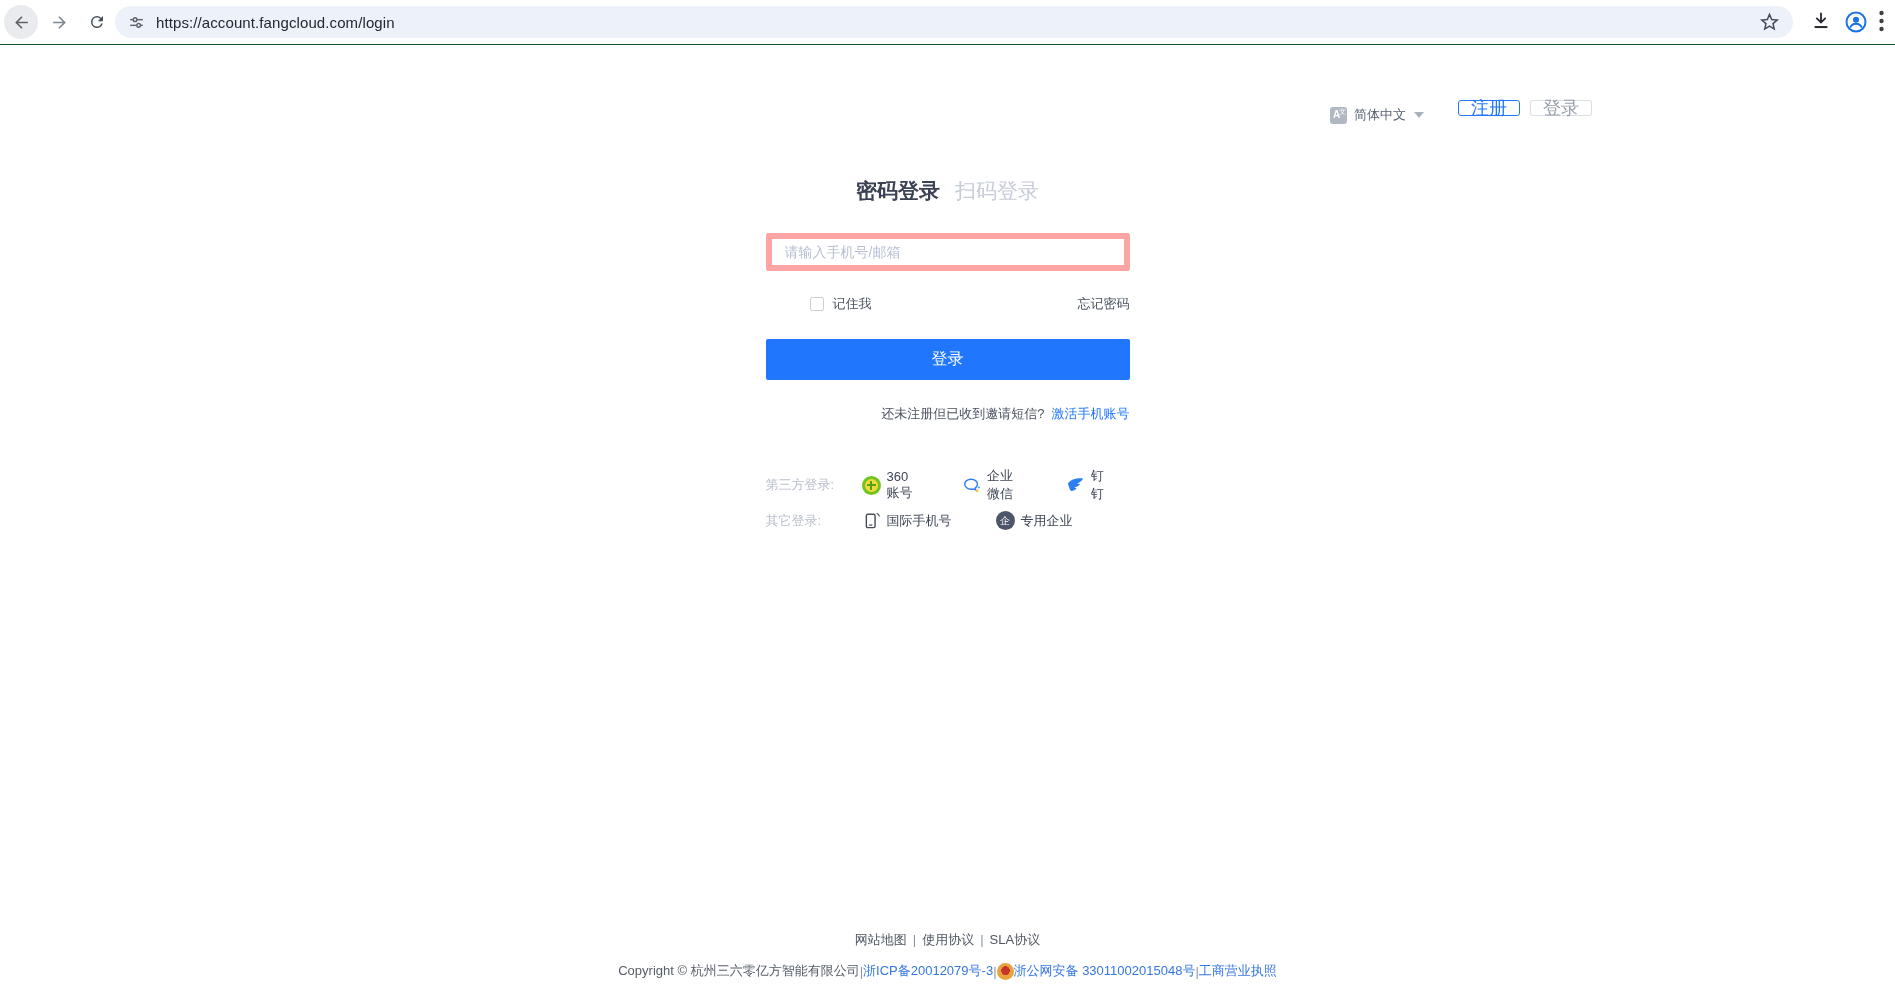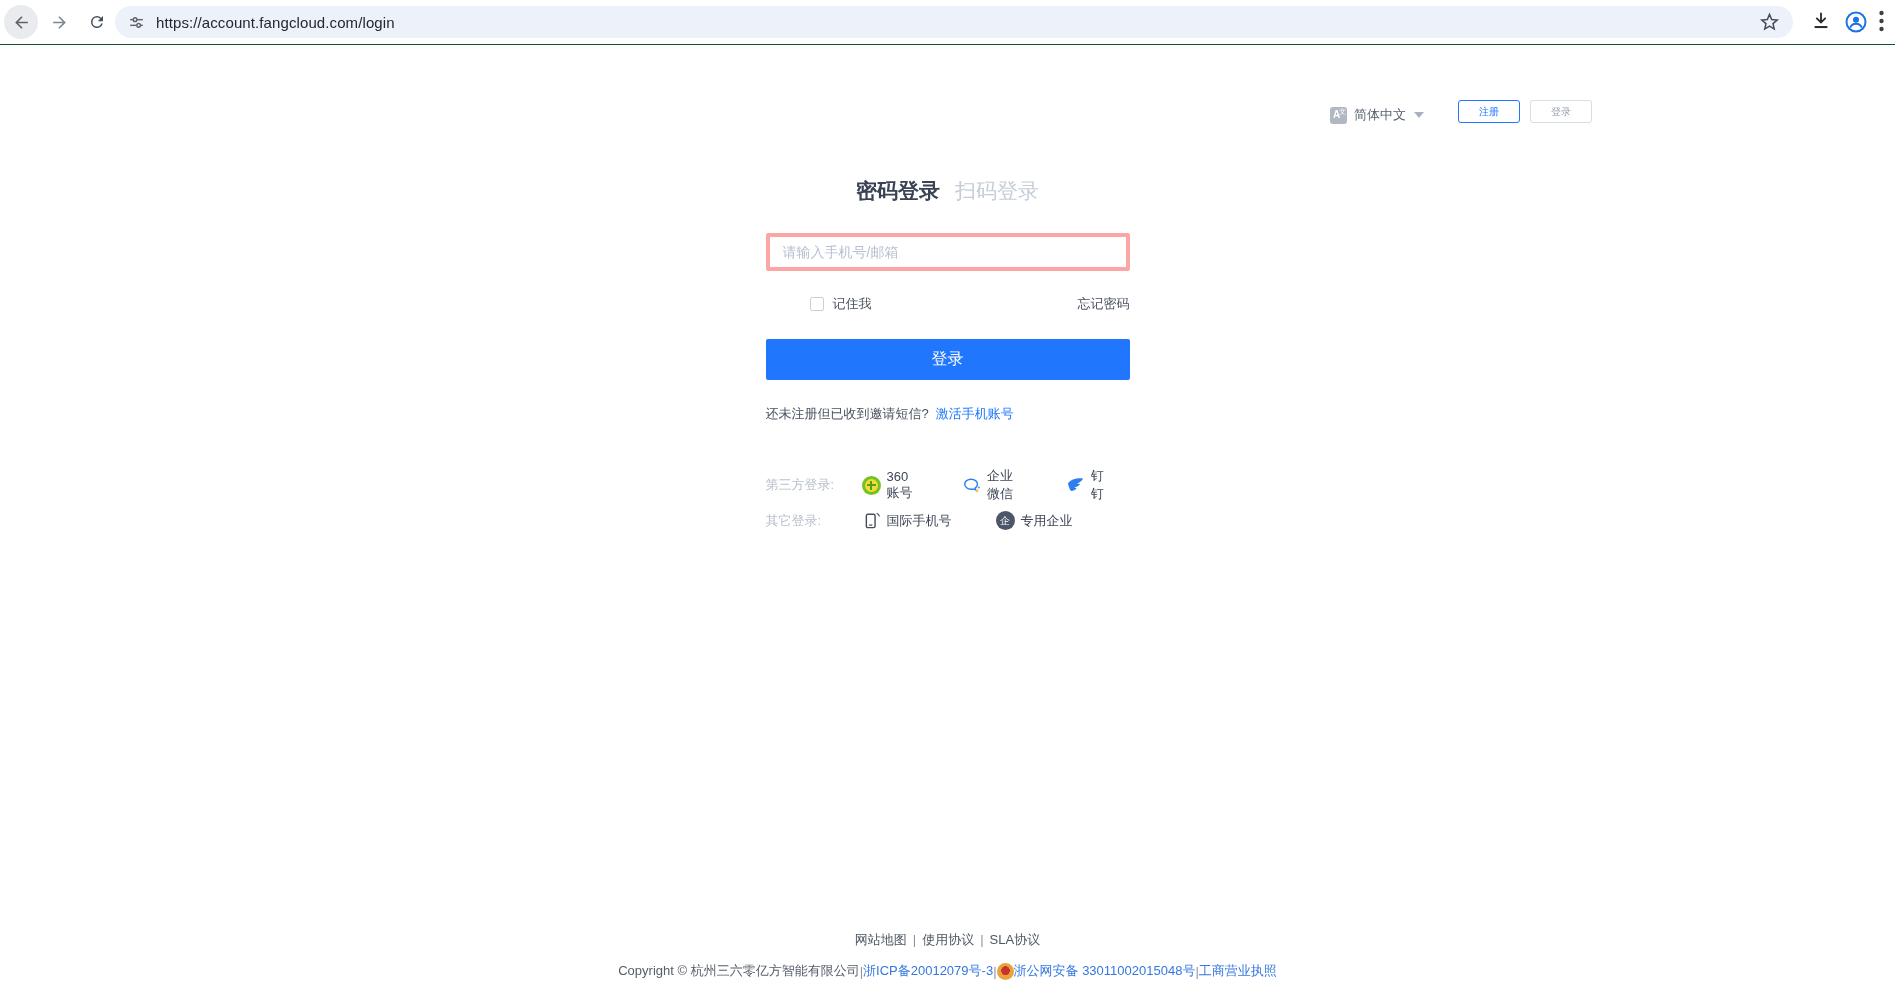--- a/index.html
+++ b/index.html
@@ -32,46 +32,46 @@
 
   
   .lang{position:absolute;left:1330px;top:61px;display:flex;align-items:center;cursor:pointer;}
   .lang-ico{width:17px;height:17px;background:#b0b8c4;border-radius:3px;position:relative;
             color:#fff;flex:none;}
   .lang-ico .a{position:absolute;left:3px;top:2px;font-size:10px;font-weight:bold;line-height:12px;}
   .lang-ico .w{position:absolute;right:1px;top:1px;font-size:7px;line-height:8px;}
   .lang-label{margin-left:7px;font-size:13px;color:#565f6e;}
   .caret{margin-left:8px;width:0;height:0;border-left:5px solid transparent;
          border-right:5px solid transparent;border-top:6px solid #aab2bf;}
-  .hdr-btn{position:absolute;top:55px;width:62px;height:23px;border-radius:3px;background:#fff;
-           font-size:10px;display:flex;align-items:center;justify-content:center;cursor:pointer;}
+  .hdr-btn{position:absolute;top:55px;width:62px;height:16px;border-radius:3px;background:#fff;
+           font-size:18px;display:flex;align-items:center;justify-content:center;cursor:pointer;}
   .hdr-register{left:1458px;border:1px solid var(--accent);color:var(--accent);}
   .hdr-login{left:1530px;border:1px solid #d9dde4;color:#949daa;}
 
   
   .form-col{width:364px;margin:0 auto;padding-top:132px;}
   .tabs{display:flex;justify-content:center;align-items:flex-end;gap:15px;}
   .tab{font-size:21px;cursor:pointer;}
   .tab.active{color:#3a4254;font-weight:bold;}
   .tab.inactive{color:#c5ccd8;}
-  .field{display:block;width:100%;height:38px;margin-top:28px;border:4px solid #fca5a5;
+  .field{display:block;width:100%;height:38px;margin-top:28px;border:6px solid #fca5a5;
          border-radius:2px;padding:0 13px;font-size:14px;color:#3e4656;outline:none;
          font-family:"Liberation Sans","DejaVu Sans",sans-serif;}
   .field + .field{margin-top:25px;}
   .field::placeholder{color:#b6bfd1;opacity:1;}
   .remember-row{margin-top:24px;display:flex;align-items:center;justify-content:space-between;
                 font-size:13px;color:#4a5260;padding-left:44px;}
   .remember-left{display:flex;align-items:center;cursor:pointer;}
   .checkbox{width:14px;height:14px;border:1px solid #c9cfdc;border-radius:2px;background:#fff;
             margin-right:9px;flex:none;cursor:pointer;}
   .forgot{cursor:pointer;color:#4a5260;}
   .submit{margin-top:26px;width:100%;height:41px;background:var(--accent);color:#fff;
           font-size:16px;border:none;border-radius:2px;cursor:pointer;
           font-family:"Liberation Sans","DejaVu Sans",sans-serif;}
-  .invite{margin-top:25px;text-align:left;font-size:13px;color:#4a5260;}
+  .invite{margin-top:25px;text-align:right;font-size:13px;color:#4a5260;}
   .invite a{color:var(--accent);text-decoration:none;margin-left:7px;cursor:pointer;}
 
   
   .tp-block{margin-top:44px;}
   .tp-row{display:flex;align-items:center;font-size:13px;color:#3e4656;margin-top:8px;gap:20px;}
   .tp-label{width:76px;flex:none;color:#b9c0cc;}
   .tp-item{display:flex;align-items:center;margin-right:24px;cursor:pointer;}
   .tp-item .txt{margin-left:6px;}
   .ic{width:19px;height:19px;flex:none;display:flex;align-items:center;justify-content:center;}
 

